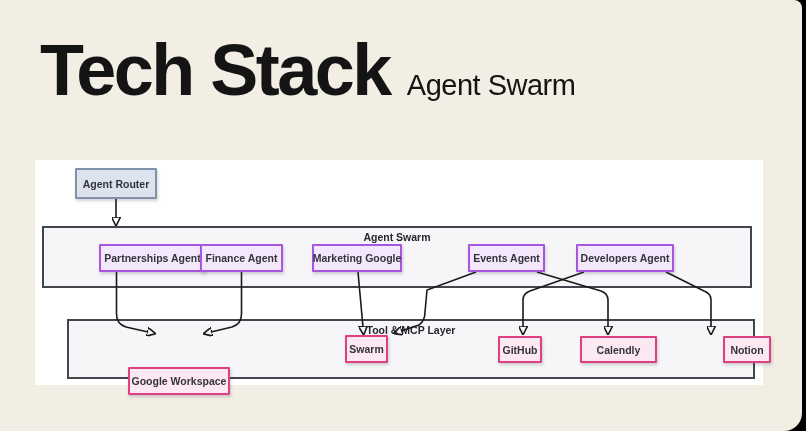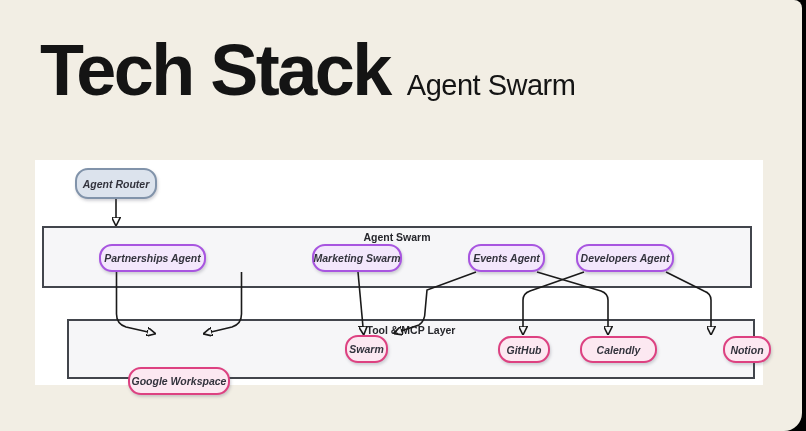--- a/index.html
+++ b/index.html
@@ -61,25 +61,24 @@
   #tool-container  { left: 32px; top: 159px; width: 688px; height: 60px; }
   .node {
     position: absolute;
     display: flex;
     align-items: center;
     justify-content: center;
     font-size: 10.5px;
     font-weight: 700;
     color: #33333d;
     height: 28px;
-    border-radius: 13px;
+    border-radius: 1px;
     box-shadow: 1px 2px 3px rgba(80, 80, 100, 0.25);
     white-space: nowrap;
     z-index: 3;
-    font-style: italic;
   }
   .node.router { background: #dce3ed; border: 2px solid #8193aa; height: 31px; }
   .node.agent  { background: #f3e7fc; border: 2px solid #a855e0; }
   .node.tool   { background: #fce8f1; border: 2px solid #dd4181; }
   svg.edges {
     position: absolute;
     left: 0; top: 0;
     width: 728px; height: 225px;
     z-index: 2;
     pointer-events: none;
@@ -122,41 +121,44 @@
       <span>Agent Router</span>
     </div>
 
     <div class="container-box" id="swarm-container">
       <span class="container-label">Agent Swarm</span>
     </div>
 
     <div class="node agent" style="left:28px; top:84px; width:107px;margin-left:36px;">
       <span>Partnerships Agent</span>
     </div>
+    <div class="node agent" style="left:165px; top:84px; width:83px;">
+      <span>Finance Agent</span>
+    </div>
     <div class="node agent" style="left:277px; top:84px; width:90px;">
-      <span>Marketing Swarm</span>
+      <span>Marketing Google</span>
     </div>
     <div class="node agent" style="left:433px; top:84px; width:77px;">
       <span>Events Agent</span>
     </div>
     <div class="node agent" style="left:541px; top:84px; width:98px;">
       <span>Developers Agent</span>
     </div>
 
     <div class="container-box" id="tool-container">
       <span class="container-label">Tool &amp; MCP Layer</span>
     </div>
 
     <div class="node tool" style="left:93px; top:175px; width:102px;margin-top:32px;">
       <span>Google Workspace</span>
     </div>
     <div class="node tool" style="left:310px; top:175px; width:43px;">
       <span>Swarm</span>
     </div>
-    <div class="node tool" style="left:463px; top:176px; width:52px; height:27px;">
+    <div class="node tool" style="left:463px; top:176px; width:44px; height:27px;">
       <span>GitHub</span>
     </div>
     <div class="node tool" style="left:545px; top:176px; width:77px; height:27px;">
       <span>Calendly</span>
     </div>
     <div class="node tool" style="left:688px; top:176px; width:48px; height:27px;">
       <span>Notion</span>
     </div>
 
   </div>

